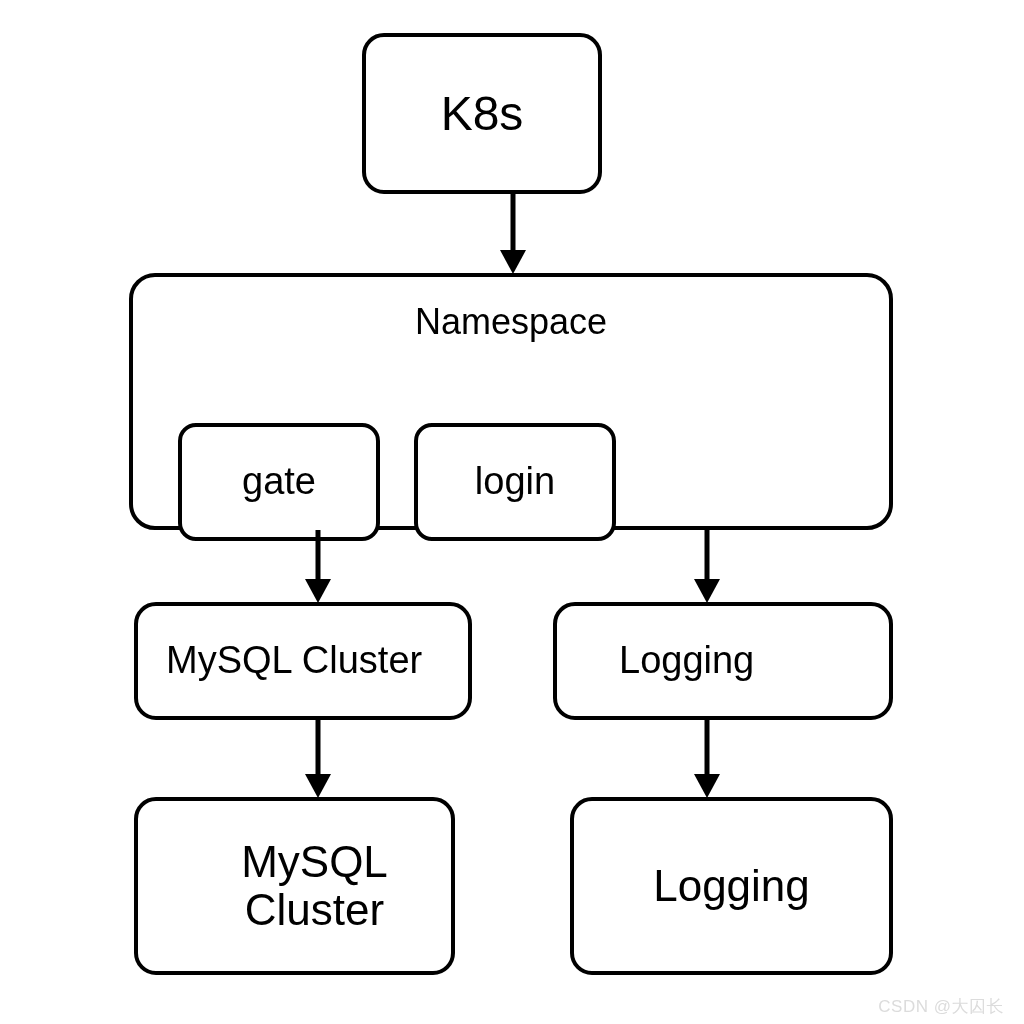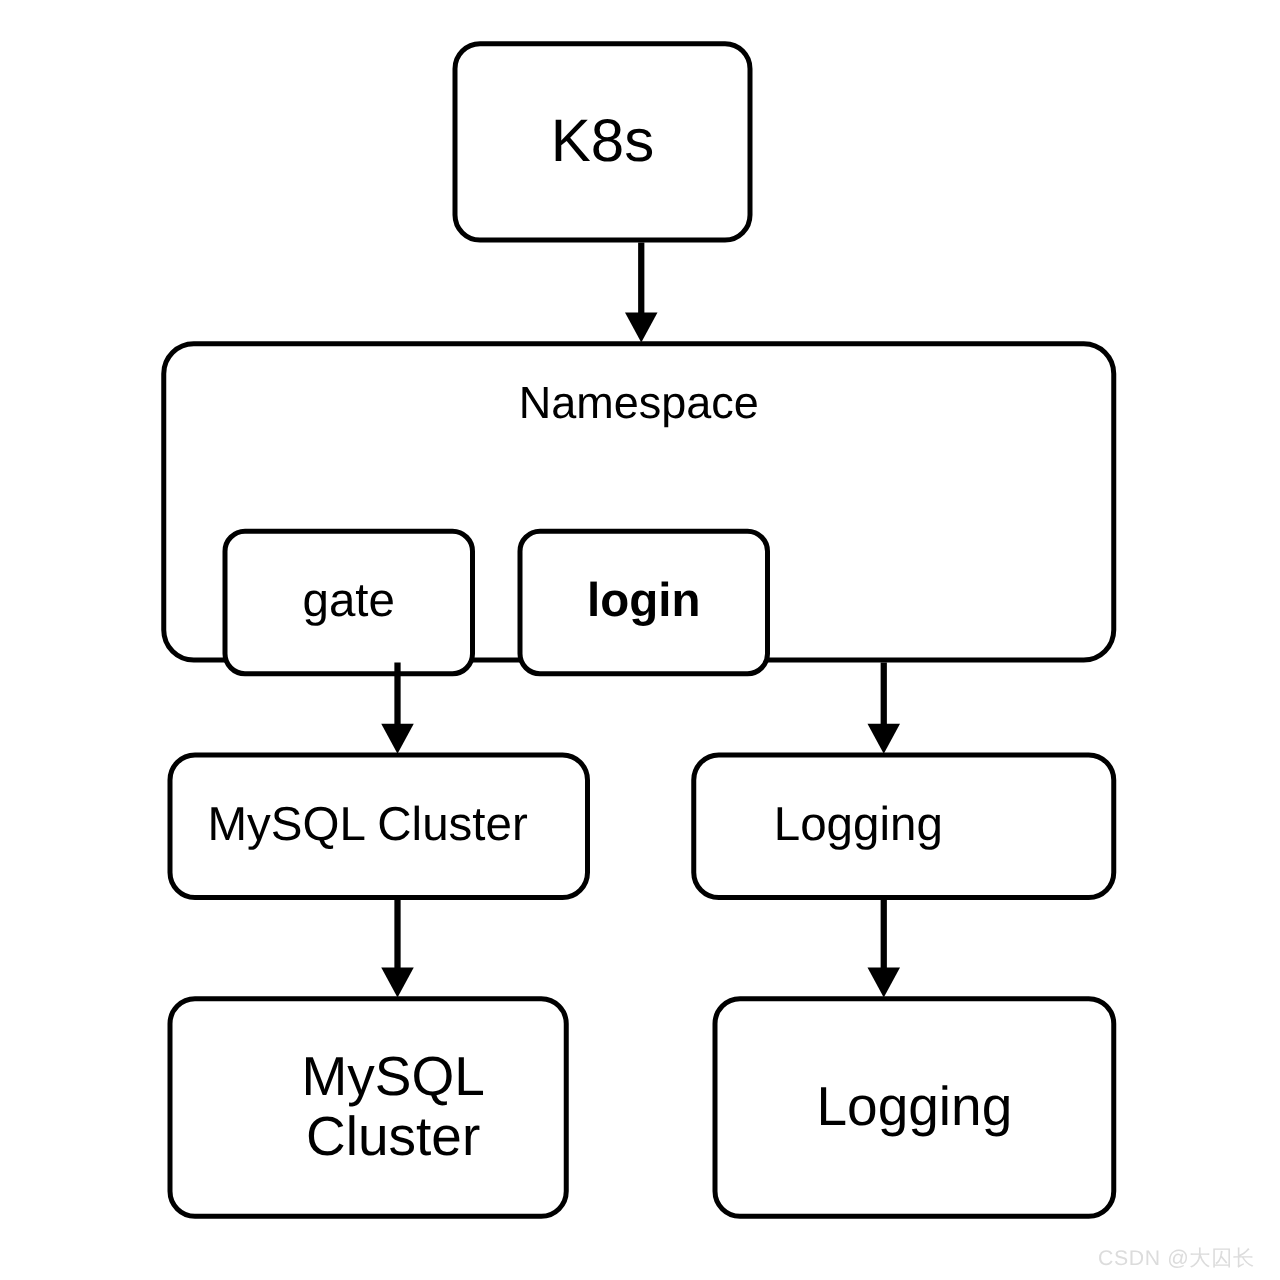--- a/index.html
+++ b/index.html
@@ -61,21 +61,21 @@
     display: flex;
     align-items: center;
     justify-content: center;
     font-size: 38px;
     color: #000000;
     top: 106px;
     height: 118px;
     margin-top: 40px;
   }
   #node-gate  { left: 45px;  width: 202px; }
-  #node-login { left: 281px; width: 202px; font-weight: bold; }
+  #node-login { left: 281px; width: 202px; }
   #node-game  { left: 517px; width: 201px; }
 
   
   #node-mysql-cluster-svc {
     left: 134px; top: 602px;
     width: 338px; height: 118px;
     font-size: 38px;
     justify-content: flex-start;
     padding-left: 28px;
   }

